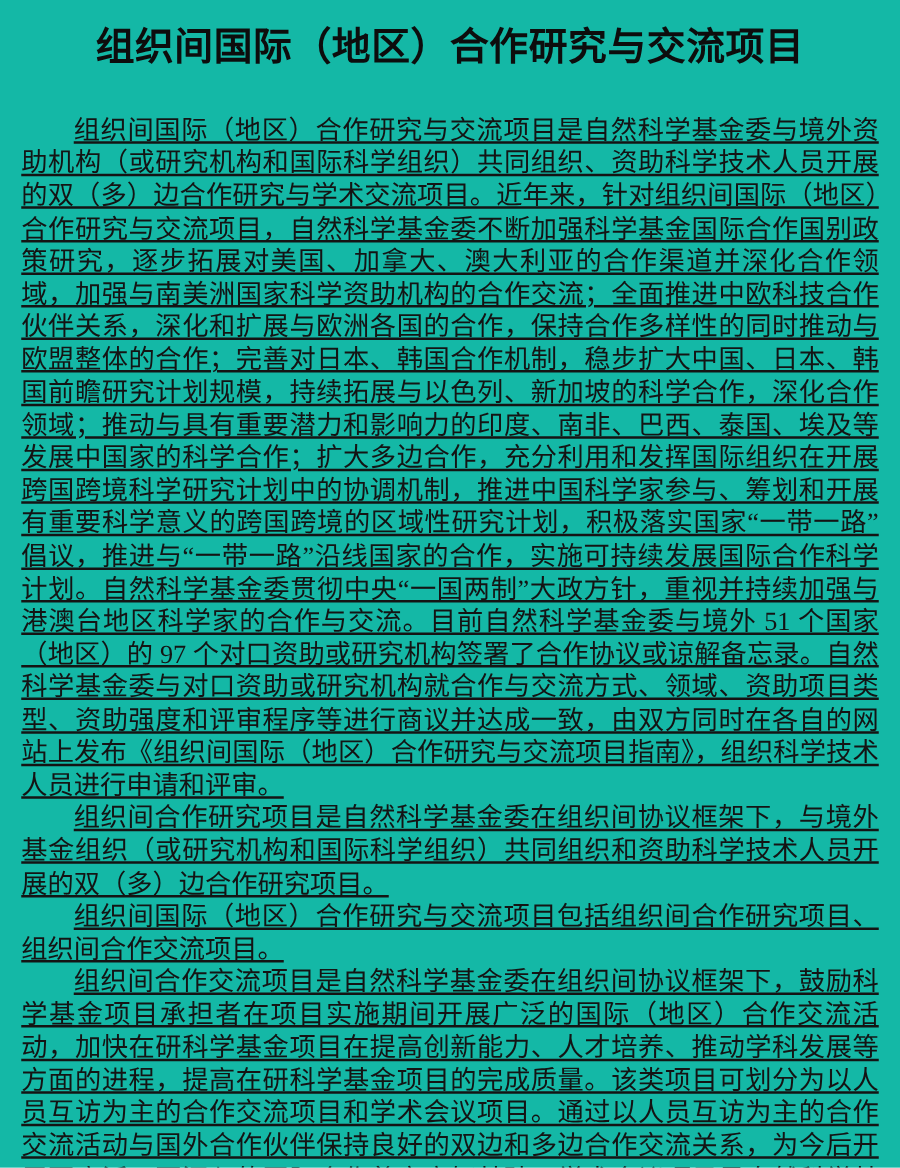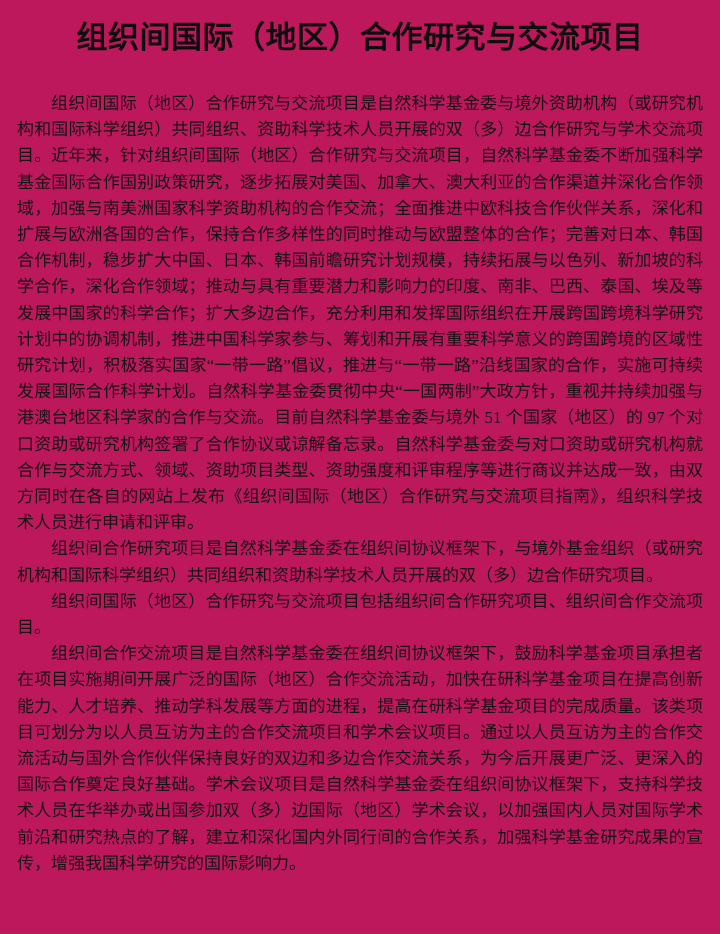--- a/index.html
+++ b/index.html
@@ -13,41 +13,42 @@
     overflow: hidden;
     color: #111111;
     font-family: "Liberation Serif", serif;
     -webkit-font-smoothing: antialiased;
   }
   .doc-page {
     box-sizing: border-box;
     width: 720px;
     height: 934px;
     padding: 18px 17px 10px 17px;
-    background: #be185d;
+    background: #14b8a6;
   }
   .doc-title {
     font-family: "Liberation Sans", sans-serif;
     font-weight: 700;
     font-size: 31px;
     line-height: 40px;
     text-align: center;
     color: #0d0d0d;
     margin: 0 0 33px 0;
     letter-spacing: 0.5px;
   }
   .doc-body p {
     margin: 0;
-    font-size: 17px;
+    font-size: 21px;
     line-height: 26.2px;
     text-align: justify;
     text-justify: inter-ideograph;
     text-indent: 2em;
     color: #141414;
     word-break: break-all;
+    text-decoration: underline;
   }
 </style>
 </head>
 <body>
 
 <div class="doc-page">
   <h1 class="doc-title">组织间国际（地区）合作研究与交流项目</h1>
   <div class="doc-body">
     <p>组织间国际（地区）合作研究与交流项目是自然科学基金委与境外资助机构（或研究机构和国际科学组织）共同组织、资助科学技术人员开展的双（多）边合作研究与学术交流项目。近年来，针对组织间国际（地区）合作研究与交流项目，自然科学基金委不断加强科学基金国际合作国别政策研究，逐步拓展对美国、加拿大、澳大利亚的合作渠道并深化合作领域，加强与南美洲国家科学资助机构的合作交流；全面推进中欧科技合作伙伴关系，深化和扩展与欧洲各国的合作，保持合作多样性的同时推动与欧盟整体的合作；完善对日本、韩国合作机制，稳步扩大中国、日本、韩国前瞻研究计划规模，持续拓展与以色列、新加坡的科学合作，深化合作领域；推动与具有重要潜力和影响力的印度、南非、巴西、泰国、埃及等发展中国家的科学合作；扩大多边合作，充分利用和发挥国际组织在开展跨国跨境科学研究计划中的协调机制，推进中国科学家参与、筹划和开展有重要科学意义的跨国跨境的区域性研究计划，积极落实国家“一带一路”倡议，推进与“一带一路”沿线国家的合作，实施可持续发展国际合作科学计划。自然科学基金委贯彻中央“一国两制”大政方针，重视并持续加强与港澳台地区科学家的合作与交流。目前自然科学基金委与境外 51 个国家（地区）的 97 个对口资助或研究机构签署了合作协议或谅解备忘录。自然科学基金委与对口资助或研究机构就合作与交流方式、领域、资助项目类型、资助强度和评审程序等进行商议并达成一致，由双方同时在各自的网站上发布《组织间国际（地区）合作研究与交流项目指南》，组织科学技术人员进行申请和评审。</p>
     <p>组织间合作研究项目是自然科学基金委在组织间协议框架下，与境外基金组织（或研究机构和国际科学组织）共同组织和资助科学技术人员开展的双（多）边合作研究项目。</p>

